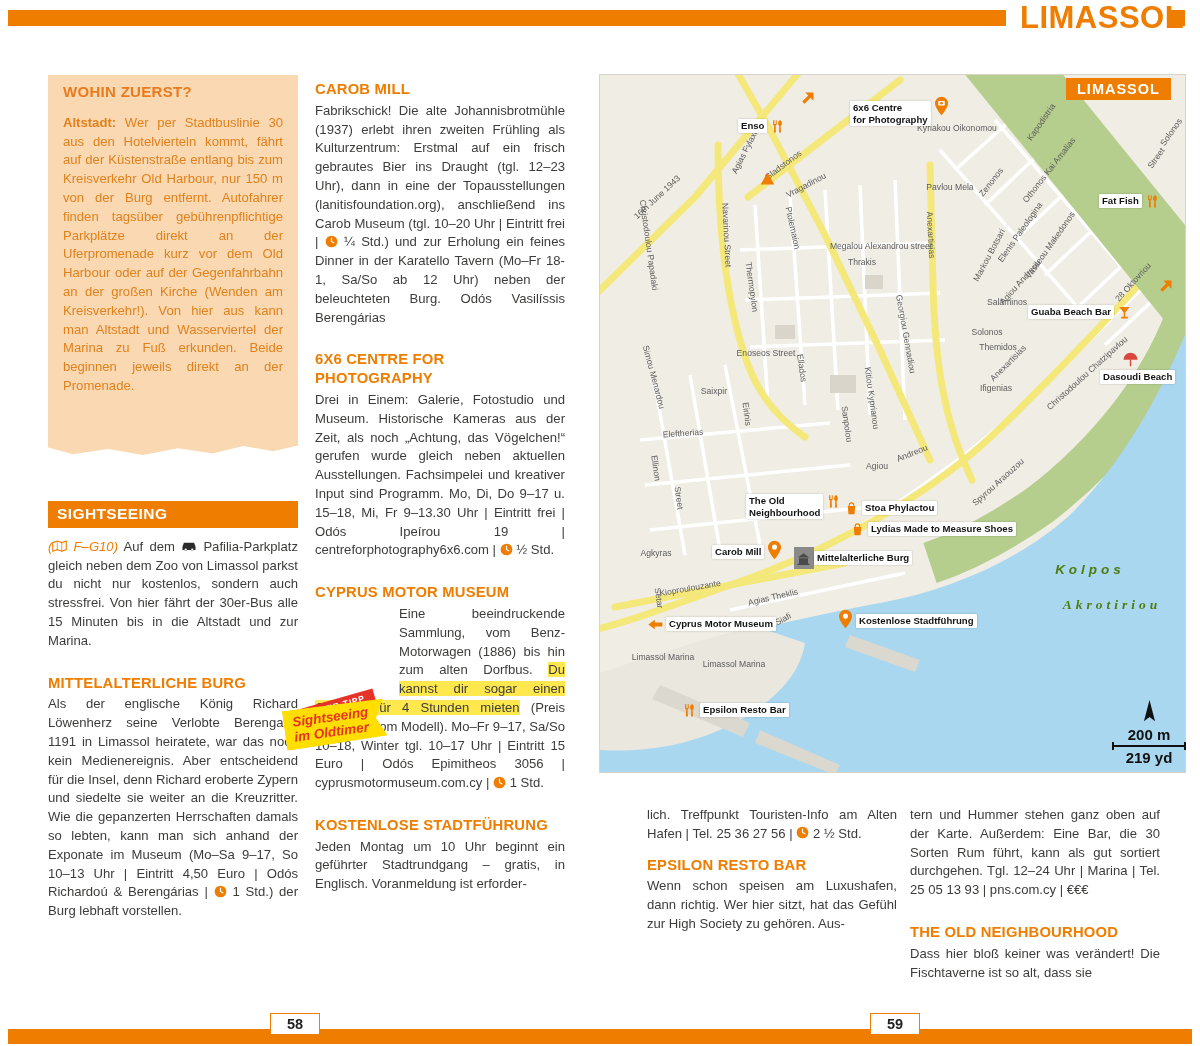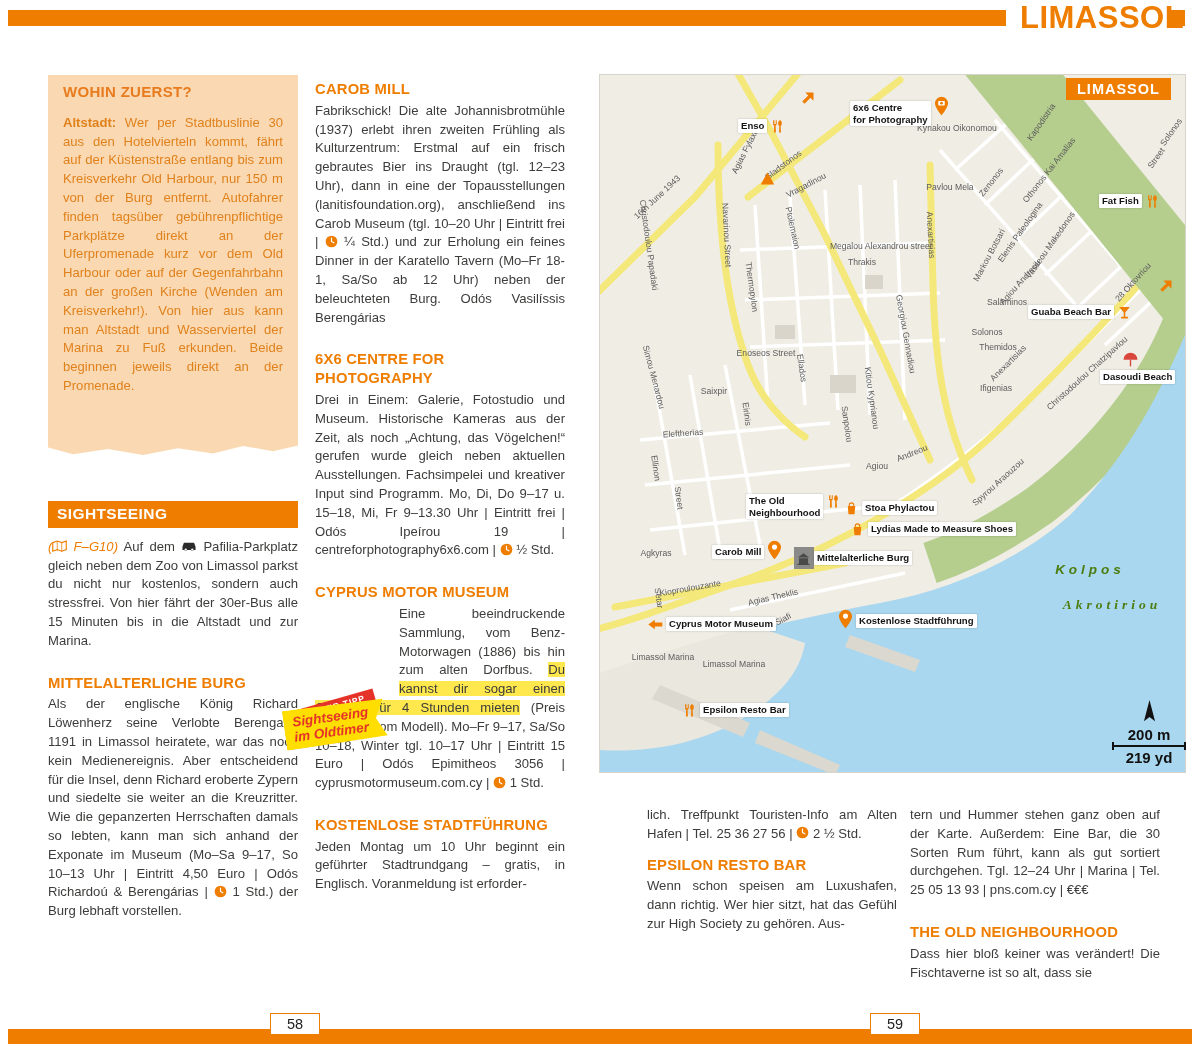--- a/index.html
+++ b/index.html
@@ -4,21 +4,21 @@
 <style>
   *{margin:0;padding:0;box-sizing:border-box}
   html,body{width:1200px;height:1046px}
   body{font-family:"Liberation Sans",sans-serif;background:#fff;position:relative;color:#3c3c3b}
   .page{position:absolute;inset:0;background:#fff;overflow:hidden}
 
   .top-bar{position:absolute;left:8px;top:10px;width:998px;height:16px;background:var(--accent)}
   .page-title{position:absolute;left:1020px;top:0;font-size:31px;font-weight:bold;color:var(--accent);letter-spacing:.5px}
   .title-square{position:absolute;left:1168px;top:10px;width:17px;height:16px;background:var(--accent)}
   .bottom-bar{position:absolute;left:8px;bottom:2px;width:1184px;height:15px;background:var(--accent)}
-  .page-num{position:absolute;bottom:11px;background:#fff;border:1.5px solid var(--accent);font-weight:normal;font-size:14.5px;color:#222;padding:2px 0;width:50px;text-align:center}
+  .page-num{position:absolute;bottom:11px;background:#fff;border:1.5px solid var(--accent);font-weight:bold;font-size:14.5px;color:#222;padding:2px 0;width:50px;text-align:center}
   .page-num.left{left:270px}.page-num.right{left:870px}
 
   .col{position:absolute;width:250px;font-size:13.1px;line-height:18.8px;text-align:justify}
   #col1{left:48px;top:75px}
   #col2{left:315px;top:75px}
   #col3{left:647px;top:806px}
   #col4{left:910px;top:806px}
 
   .wohin-box{background:var(--box-peach);color:#e0811c;padding:8px 15px 20px;margin-bottom:46px;min-height:380px;
     clip-path:polygon(0 0,100% 0,100% 97.5%,90% 99%,78% 97.6%,66% 99.6%,52% 98.2%,38% 100%,24% 98.4%,10% 99.8%,0 98%)}

